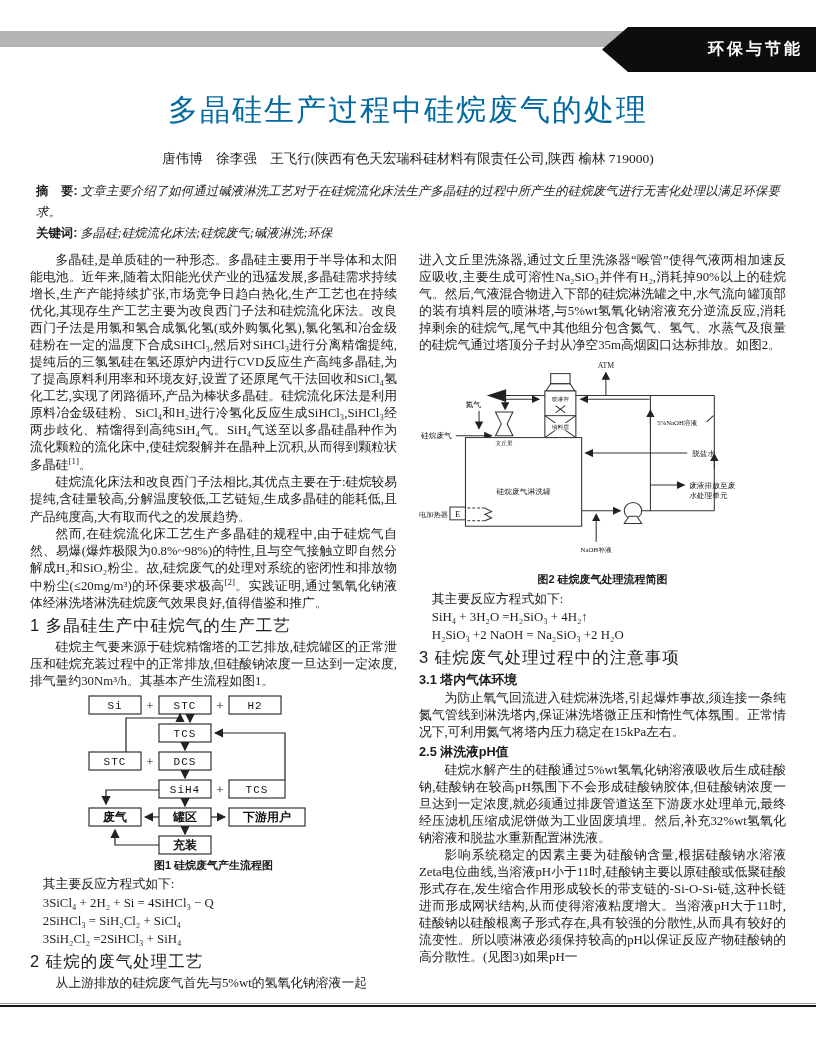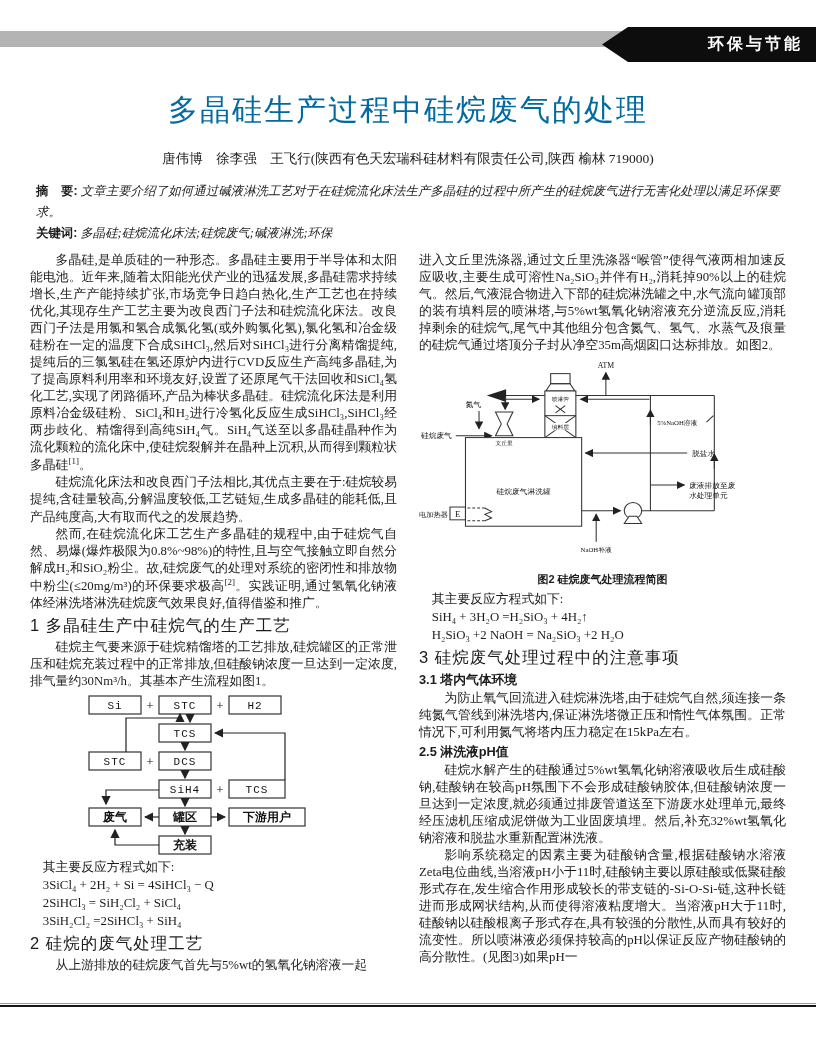--- a/index.html
+++ b/index.html
@@ -1,21 +1,21 @@
 <!DOCTYPE html>
 <html><head>
 <meta charset="utf-8">
 <style>
   html,body{margin:0;padding:0;background:#ffffff;}
   .page{position:relative;width:816px;height:1062px;background:#fff;overflow:hidden;
         font-family:"Liberation Serif","DejaVu Serif",serif;color:#1c1c1c;}
 
   
   .topbar{position:absolute;top:31px;left:0;width:646px;height:16px;background:#b4b4b4;}
-  .badge{position:absolute;top:27px;left:602px;right:0;height:35px;background:#0d0d0d;
+  .badge{position:absolute;top:27px;left:602px;right:0;height:45px;background:#0d0d0d;
          clip-path:polygon(0 50%,26px 0,100% 0,100% 100%,26px 100%);
          display:flex;align-items:center;justify-content:flex-end;padding-right:13px;box-sizing:border-box;}
   .badge span{color:#fff;font-family:"Liberation Sans",sans-serif;font-size:16px;font-weight:bold;letter-spacing:3px;}
 
   .title{position:absolute;top:90px;left:0;width:100%;text-align:center;font-size:30px;letter-spacing:2px;color:#0369a1;}
   .authors{position:absolute;top:150px;left:0;width:100%;text-align:center;font-size:13.5px;}
 
   .meta{position:absolute;top:181px;left:36px;right:36px;font-size:12.4px;line-height:1.7;text-align:justify;}
   .meta .lbl{font-family:"Liberation Sans",sans-serif;font-weight:bold;}
   .meta .ital{font-style:italic;}
@@ -129,20 +129,21 @@
             <text class="latin-node" x="99" y="98">SiH4</text>
             <text x="134" y="99" font-size="13">+</text>
             <text class="latin-node" x="171" y="98">TCS</text>
             <text class="cjk-node" x="29" y="126">废气</text>
             <text class="cjk-node" x="99" y="126">罐区</text>
             <text class="cjk-node" x="181" y="126">下游用户</text>
             <text class="cjk-node" x="99" y="154">充装</text>
           </g>
         </svg>
       </div>
+      <div class="figcap">图1 硅烷废气产生流程图</div>
 
       <p class="eq noindent" style="text-indent:1em;">其主要反应方程式如下:</p>
       <p class="eq">3SiCl₄ + 2H₂ + Si = 4SiHCl₃ − Q</p>
       <p class="eq">2SiHCl₃ = SiH₂Cl₂ + SiCl₄</p>
       <p class="eq">3SiH₂Cl₂ =2SiHCl₃ + SiH₄</p>
       <div class="sec">2 硅烷的废气处理工艺</div>
       <p>从上游排放的硅烷废气首先与5%wt的氢氧化钠溶液一起</p>
     </div>
 
     <div class="col">
@@ -224,21 +225,21 @@
           </g>
         </svg>
       </div>
       <div class="figcap">图2 硅烷废气处理流程简图</div>
 
       <p class="eq">其主要反应方程式如下:</p>
       <p class="eq">SiH₄ + 3H₂O =H₂SiO₃ + 4H₂↑</p>
       <p class="eq">H₂SiO₃ +2 NaOH = Na₂SiO₃ +2 H₂O</p>
       <div class="sec">3 硅烷废气处理过程中的注意事项</div>
       <div class="subsec">3.1 塔内气体环境</div>
-      <p>为防止氧气回流进入硅烷淋洗塔,由于硅烷气自然,须连接一条纯氮气管线到淋洗塔内,保证淋洗塔微正压和惰性气体氛围。正常情况下,可利用氮气将塔内压力稳定在15kPa左右。</p>
+      <p>为防止氧气回流进入硅烷淋洗塔,引起爆炸事故,须连接一条纯氮气管线到淋洗塔内,保证淋洗塔微正压和惰性气体氛围。正常情况下,可利用氮气将塔内压力稳定在15kPa左右。</p>
       <div class="subsec">2.5 淋洗液pH值</div>
       <p>硅烷水解产生的硅酸通过5%wt氢氧化钠溶液吸收后生成硅酸钠,硅酸钠在较高pH氛围下不会形成硅酸钠胶体,但硅酸钠浓度一旦达到一定浓度,就必须通过排废管道送至下游废水处理单元,最终经压滤机压缩成泥饼做为工业固废填埋。然后,补充32%wt氢氧化钠溶液和脱盐水重新配置淋洗液。</p>
       <p>影响系统稳定的因素主要为硅酸钠含量,根据硅酸钠水溶液Zeta电位曲线,当溶液pH小于11时,硅酸钠主要以原硅酸或低聚硅酸形式存在,发生缩合作用形成较长的带支链的-Si-O-Si-链,这种长链进而形成网状结构,从而使得溶液粘度增大。当溶液pH大于11时,硅酸钠以硅酸根离子形式存在,具有较强的分散性,从而具有较好的流变性。所以喷淋液必须保持较高的pH以保证反应产物硅酸钠的高分散性。(见图3)如果pH一</p>
     </div>
   </div>
 
   <div class="footrule"></div>
   <div class="footer">
     <span class="f-date">2019年09月</span>
     <span class="f-journal">化工管理</span>

